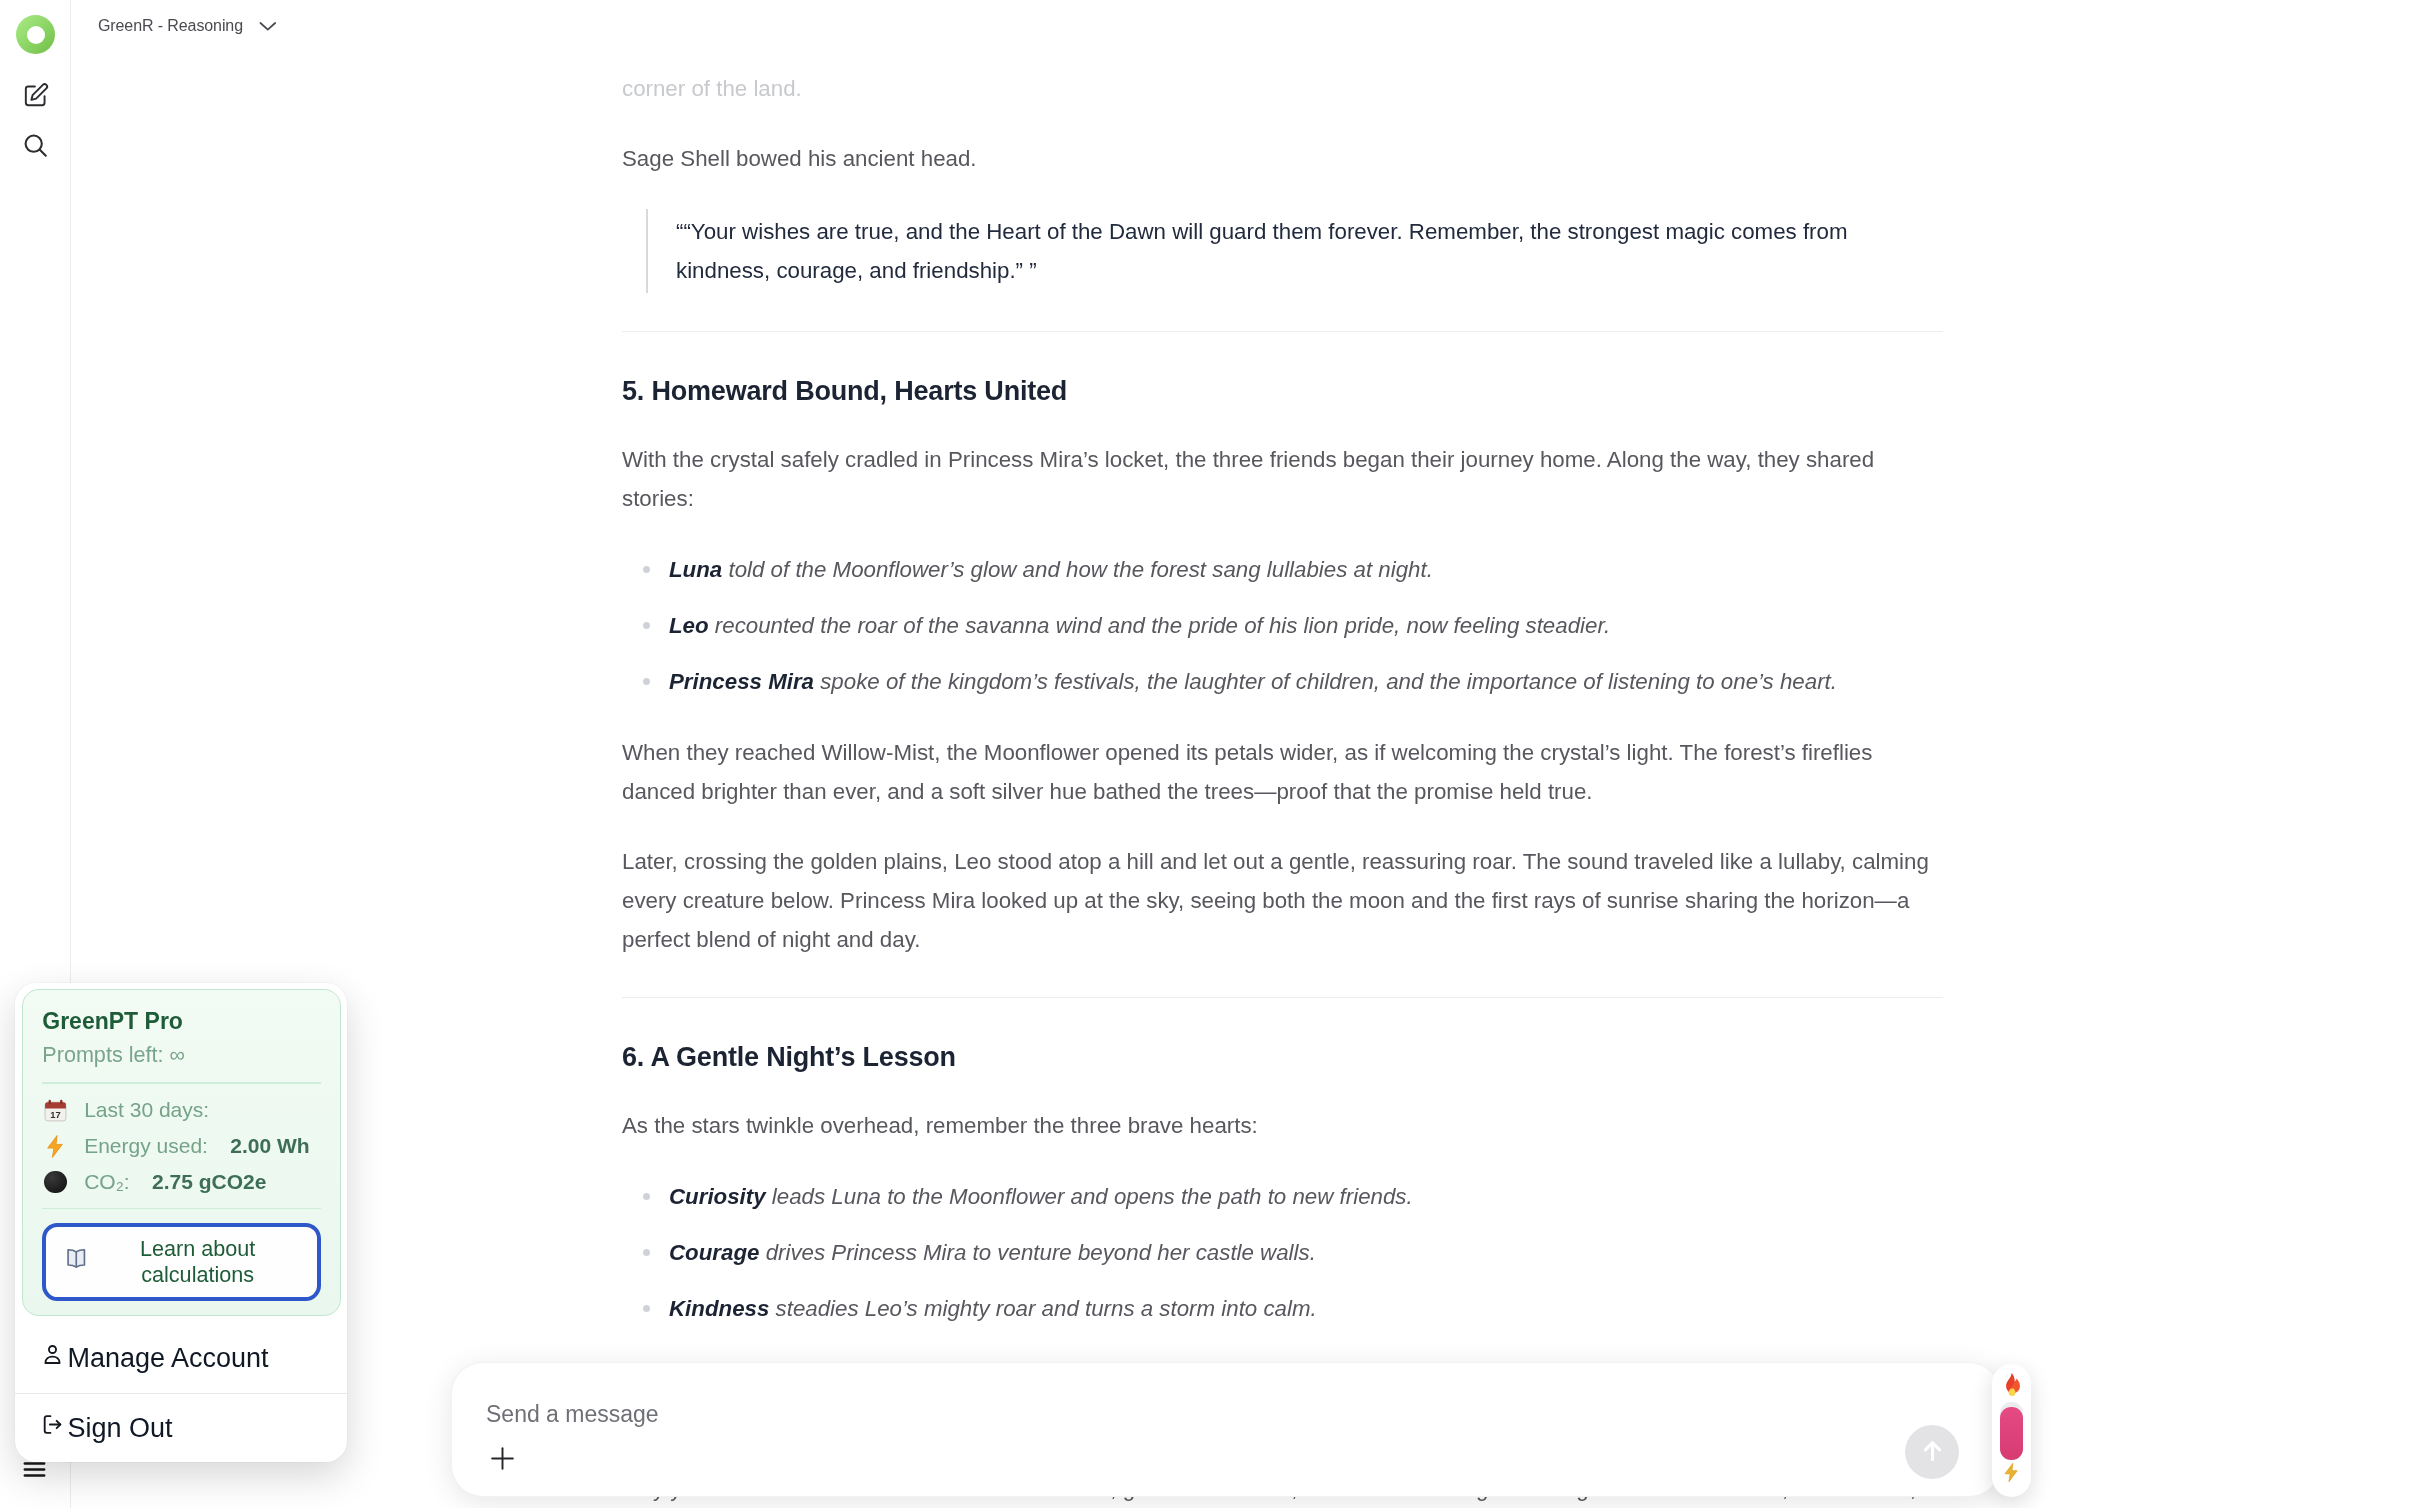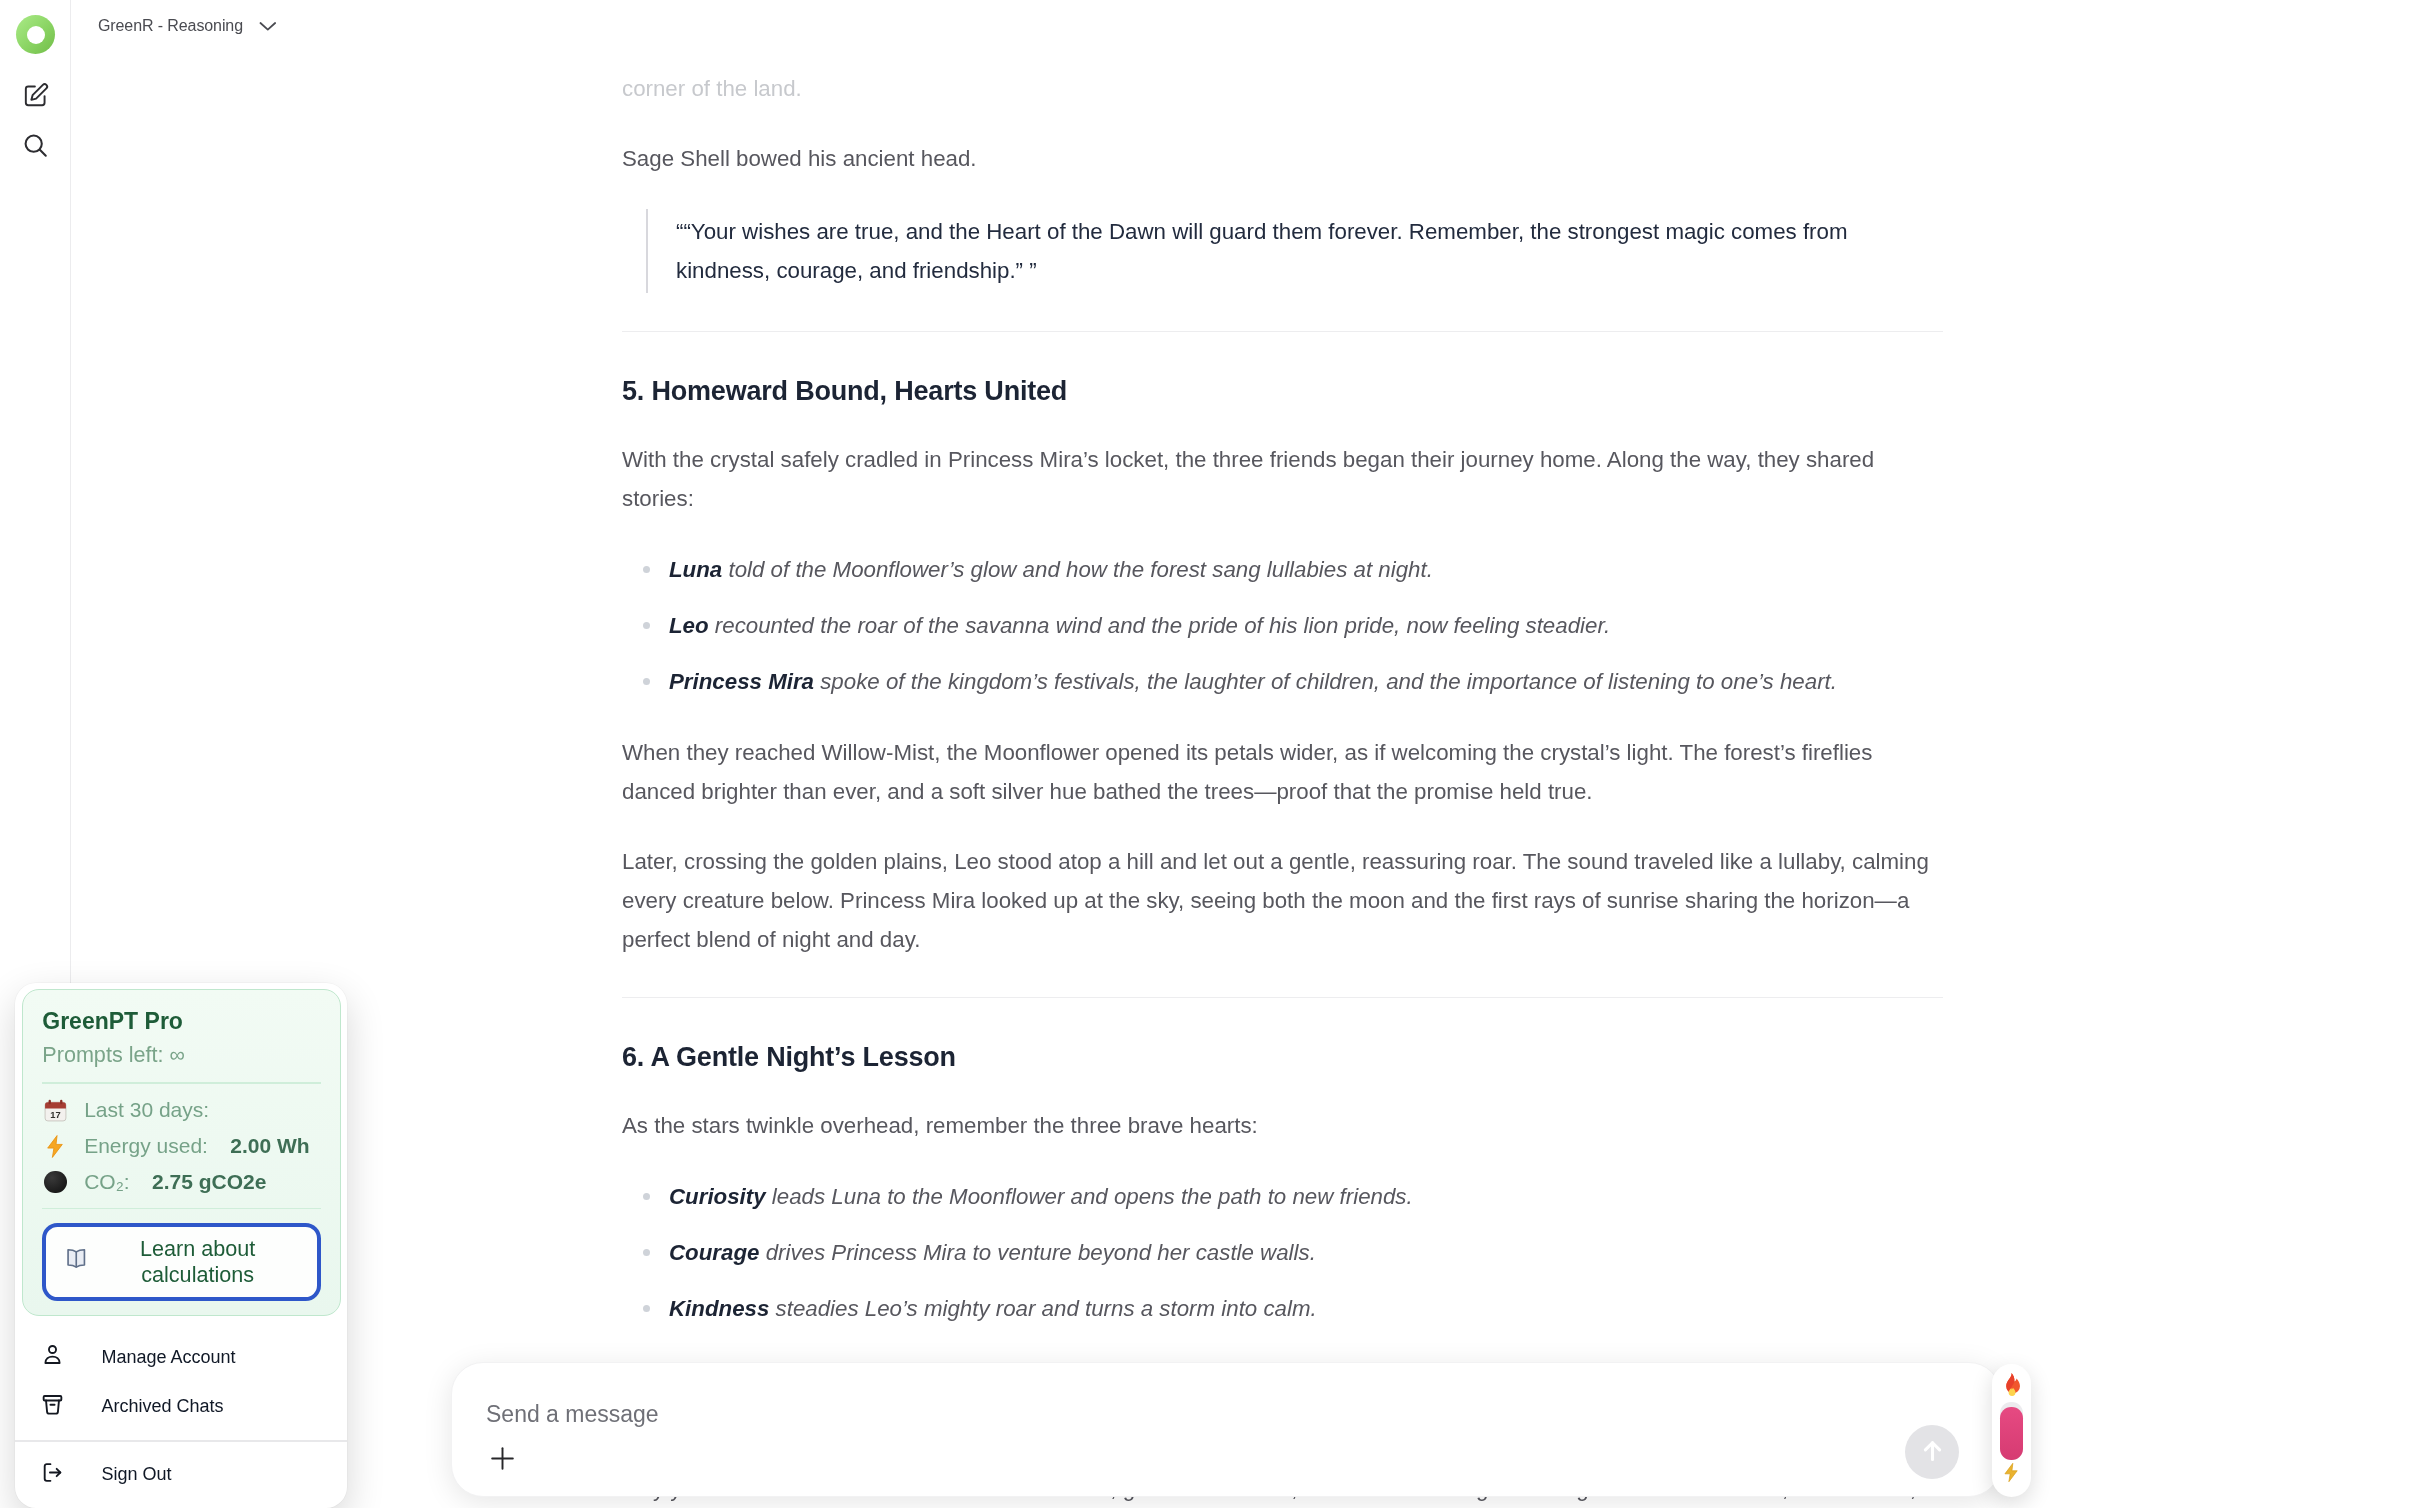--- a/index.html
+++ b/index.html
@@ -49,21 +49,21 @@
   .stat-row { display:flex; align-items:center; gap:15.4px; margin:11.2px 0; font-size:21px; color:#76a288; }
   .stat-icon { width:26.5px; display:flex; justify-content:center; }
   .stat-icon svg { width:25px; height:25px; }
   .stat-value { font-weight:700; color:#3e6e55; margin-left:7px; }
   .dot-black { width:22.3px; height:22.3px; border-radius:50%; background:radial-gradient(circle at 35% 30%,#3a3a3a,#0d0d0d); }
   .learn-btn { display:flex; align-items:center; gap:6px; width:100%; margin-top:12.6px; padding:9px 17px;
                background:#fdfefd; border:4.2px solid #2e57c9; border-radius:15.4px; cursor:pointer;
                font-size:21.6px; color:#1e5c38; font-family:inherit; }
   .learn-btn svg { width:26.5px; height:24px; }
   .menu { padding:9.8px 0 8.4px; }
-  .menu-item { display:flex; align-items:center; gap:36px; padding:9.8px 25px; font-size:18px; font-weight:500; color:#101826; cursor:pointer; }
+  .menu-item { display:flex; align-items:center; gap:2px; padding:9.8px 25px; font-size:27px; font-weight:500; color:#101826; cursor:pointer; }
   .menu-item svg { width:25px; height:25px; }
   .menu-div { height:1.4px; background:#e8e8ea; margin:8.4px 0; }
 
   
   .composer { position:absolute; left:451px; top:1362px; width:1550px; height:135px; background:#fff;
               border:0.7px solid #f2f2f3; border-radius:32px; box-shadow:0 5.6px 29px rgba(0,0,0,.10); z-index:6; }
   .composer input { position:absolute; left:34px; right:98px; top:32px; height:39px; border:none; outline:none;
                     background:transparent; font-family:inherit; font-size:23px; color:#3f3f46; }
   .composer input::placeholder { color:#6f7077; opacity:1; }
   .plus-btn { position:absolute; left:31px; bottom:17px; width:38px; height:38px; background:none; border:none; cursor:pointer; }
@@ -212,30 +212,20 @@
     <div class="menu-item">
       <span>
         <svg viewBox="0 0 24 24" fill="none" stroke="#141821" stroke-width="1.8" stroke-linecap="round" stroke-linejoin="round">
           <circle cx="12" cy="7.2" r="3.4"></circle>
           <path d="M5.2 20.2c0-3.8 3-6.2 6.8-6.2s6.8 2.4 6.8 6.2z"></path>
         </svg>
       </span>
       <span>Manage Account</span>
     </div>
 
-    <div class="menu-item">
-      <span>
-        <svg viewBox="0 0 24 24" fill="none" stroke="#141821" stroke-width="1.8" stroke-linecap="round" stroke-linejoin="round">
-          <rect x="3.5" y="3.8" width="17" height="4.4" rx="1"></rect>
-          <path d="M5.8 8.2 6.8 19a2 2 0 0 0 2 1.8h6.4a2 2 0 0 0 2-1.8l1-10.8"></path>
-          <line x1="10" y1="12.2" x2="14" y2="12.2"></line>
-        </svg>
-      </span>
-      <span>Archived Chats</span>
-    </div>
 
     <div class="menu-div"></div>
 
     <div class="menu-item">
       <span>
         <svg viewBox="0 0 24 24" fill="none" stroke="#141821" stroke-width="1.8" stroke-linecap="round" stroke-linejoin="round">
           <path d="M10 4H6.5a2 2 0 0 0-2 2v12a2 2 0 0 0 2 2H10"></path>
           <line x1="9.5" y1="12" x2="19.5" y2="12"></line>
           <polyline points="16,8.5 19.5,12 16,15.5"></polyline>
         </svg>

